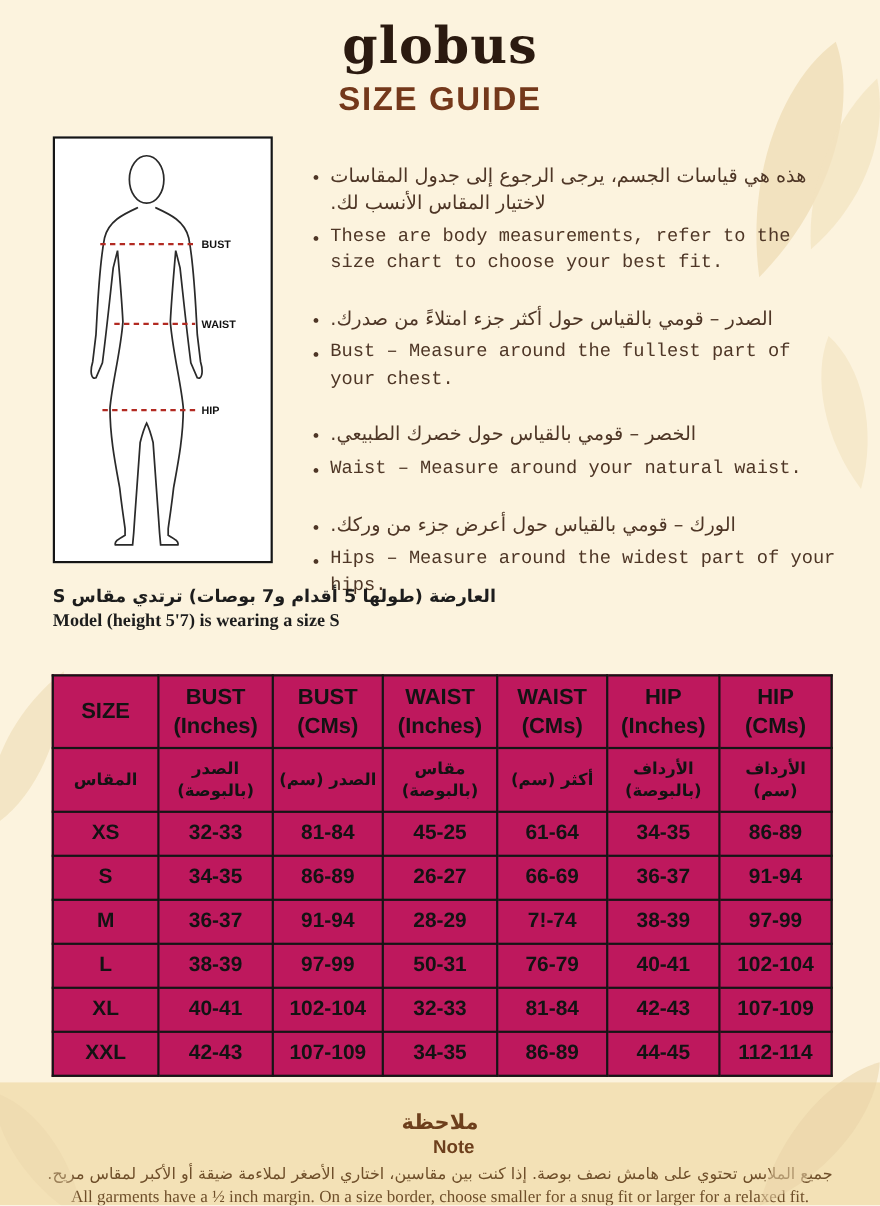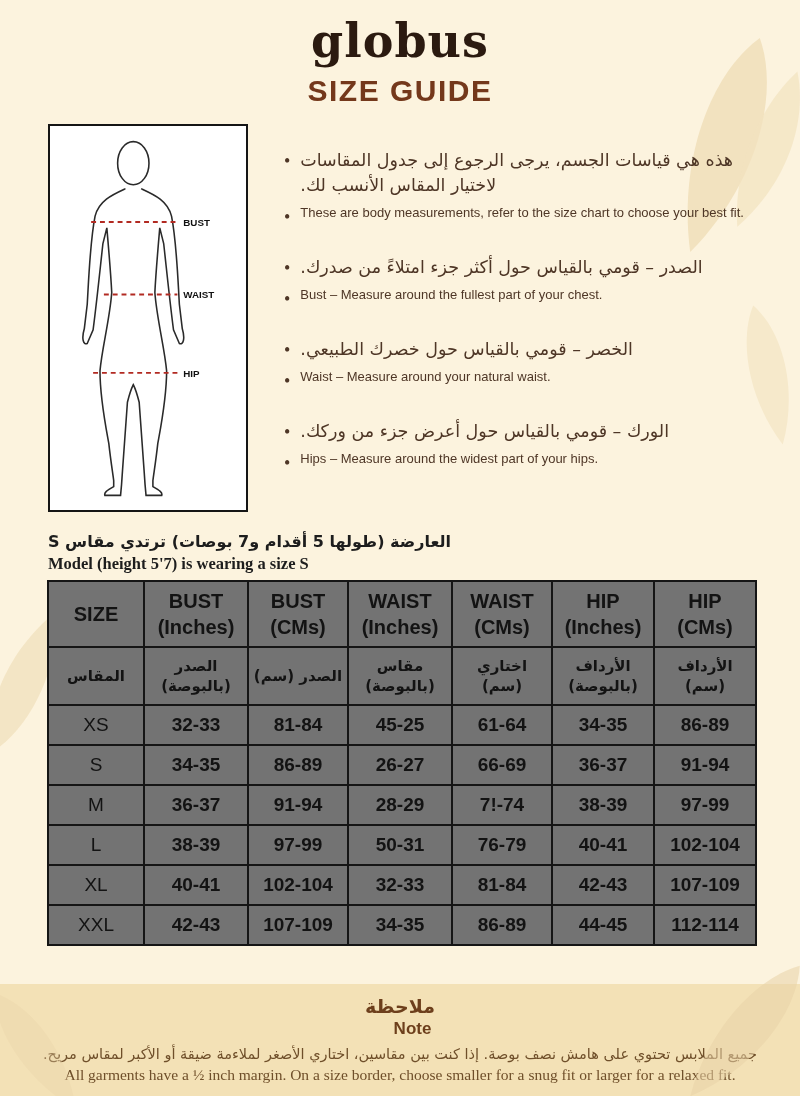--- a/index.html
+++ b/index.html
@@ -36,45 +36,45 @@
   .measure-line{stroke:#b22a22;stroke-width:2;stroke-dasharray:5 4;fill:none;}
   .measure-label{font-family:"Liberation Sans",sans-serif;font-weight:700;font-size:10px;fill:#111;}
 
   
   .instructions{position:absolute;left:284px;top:148px;width:484px;color:#4e3626;}
   .group{margin-bottom:25px;}
   .line{display:flex;gap:10px;margin-bottom:5px;align-items:flex-start;}
   .dot::before{content:"•";font-size:18px;line-height:1.45;color:#4e3626;}
   .line .txt{flex:1;line-height:1.45;}
   .line.ar .txt{font-family:"DejaVu Sans",sans-serif;font-size:17.5px;direction:rtl;text-align:left;}
-  .line.en .txt{font-family:Liberation Sans, sans-serif;font-size:13px;}
+  .line.en .txt{font-family:Liberation Mono, monospace;font-size:17px;}
 
   
   .model-note{position:absolute;left:48px;top:532px;color:#1d1d1d;}
   .model-note .ar{font-family:"DejaVu Sans",sans-serif;font-weight:600;font-size:16px;direction:rtl;text-align:left;}
   .model-note .en{font-family:"Liberation Serif",serif;font-weight:600;font-size:16.5px;margin-top:3px;}
 
   
   table.size-chart{
-    position:absolute;left:47px;top:580px;width:708px;background:#737373;
+    position:absolute;left:47px;top:613px;width:708px;background:#be185d;
     border-collapse:collapse;table-layout:fixed;
   }
   .size-chart th,.size-chart td{
     border:2px solid #151515;text-align:center;vertical-align:middle;
     color:#131313;padding:0 2px;
   }
   .size-chart thead tr.en th{height:64px;font-family:"Liberation Sans",sans-serif;font-weight:700;font-size:20px;white-space:pre-line;line-height:1.3;}
   .size-chart thead tr.arh th{height:56px;font-family:"DejaVu Sans",sans-serif;font-weight:700;font-size:15px;white-space:pre-line;line-height:1.35;direction:rtl;}
   .size-chart tbody td{height:38px;font-family:"Liberation Sans",sans-serif;font-weight:600;font-size:19px;}
-  .size-chart tbody td.size-cell{font-weight:400;}
+  .size-chart tbody td.size-cell{font-weight:700;}
 
   
   .note-band{
     position:absolute;left:0;top:984px;width:800px;height:112px;
-    background:#f3e1b6;text-align:center;box-sizing:border-box;padding-top:11px;
+    background:#f3e1b6;text-align:center;box-sizing:border-box;padding-top:25px;
   }
   .note-title-ar{font-family:"DejaVu Sans",sans-serif;font-weight:700;font-size:19px;color:#6d3f1c;}
   .note-title-en{font-family:"Liberation Sans",sans-serif;font-weight:700;font-size:17px;color:#6d3f1c;margin-top:2px;margin-left:25px;}
   .note-body-ar{font-family:"DejaVu Sans",sans-serif;font-size:14.5px;color:#6f4f2a;margin-top:7px;direction:rtl;}
   .note-body-en{font-family:"Liberation Serif",serif;font-size:15.5px;color:#6f4f2a;margin-top:4px;}
 </style>
 </head>
 <body>
 
 <div class="page">
@@ -186,21 +186,21 @@
         <th>HIP
 (CMs)</th>
       </tr>
       <tr class="arh">
         <th>المقاس</th>
         <th>الصدر
 (بالبوصة)</th>
         <th>الصدر (سم)</th>
         <th>مقاس
 (بالبوصة)</th>
-        <th>اختاري (سم)</th>
+        <th>أكثر (سم)</th>
         <th>الأرداف
 (بالبوصة)</th>
         <th>الأرداف (سم)</th>
       </tr>
     </thead>
     <tbody>
       <tr>
         <td class="size-cell">XS</td>
         <td>32-33</td>
         <td>81-84</td>

